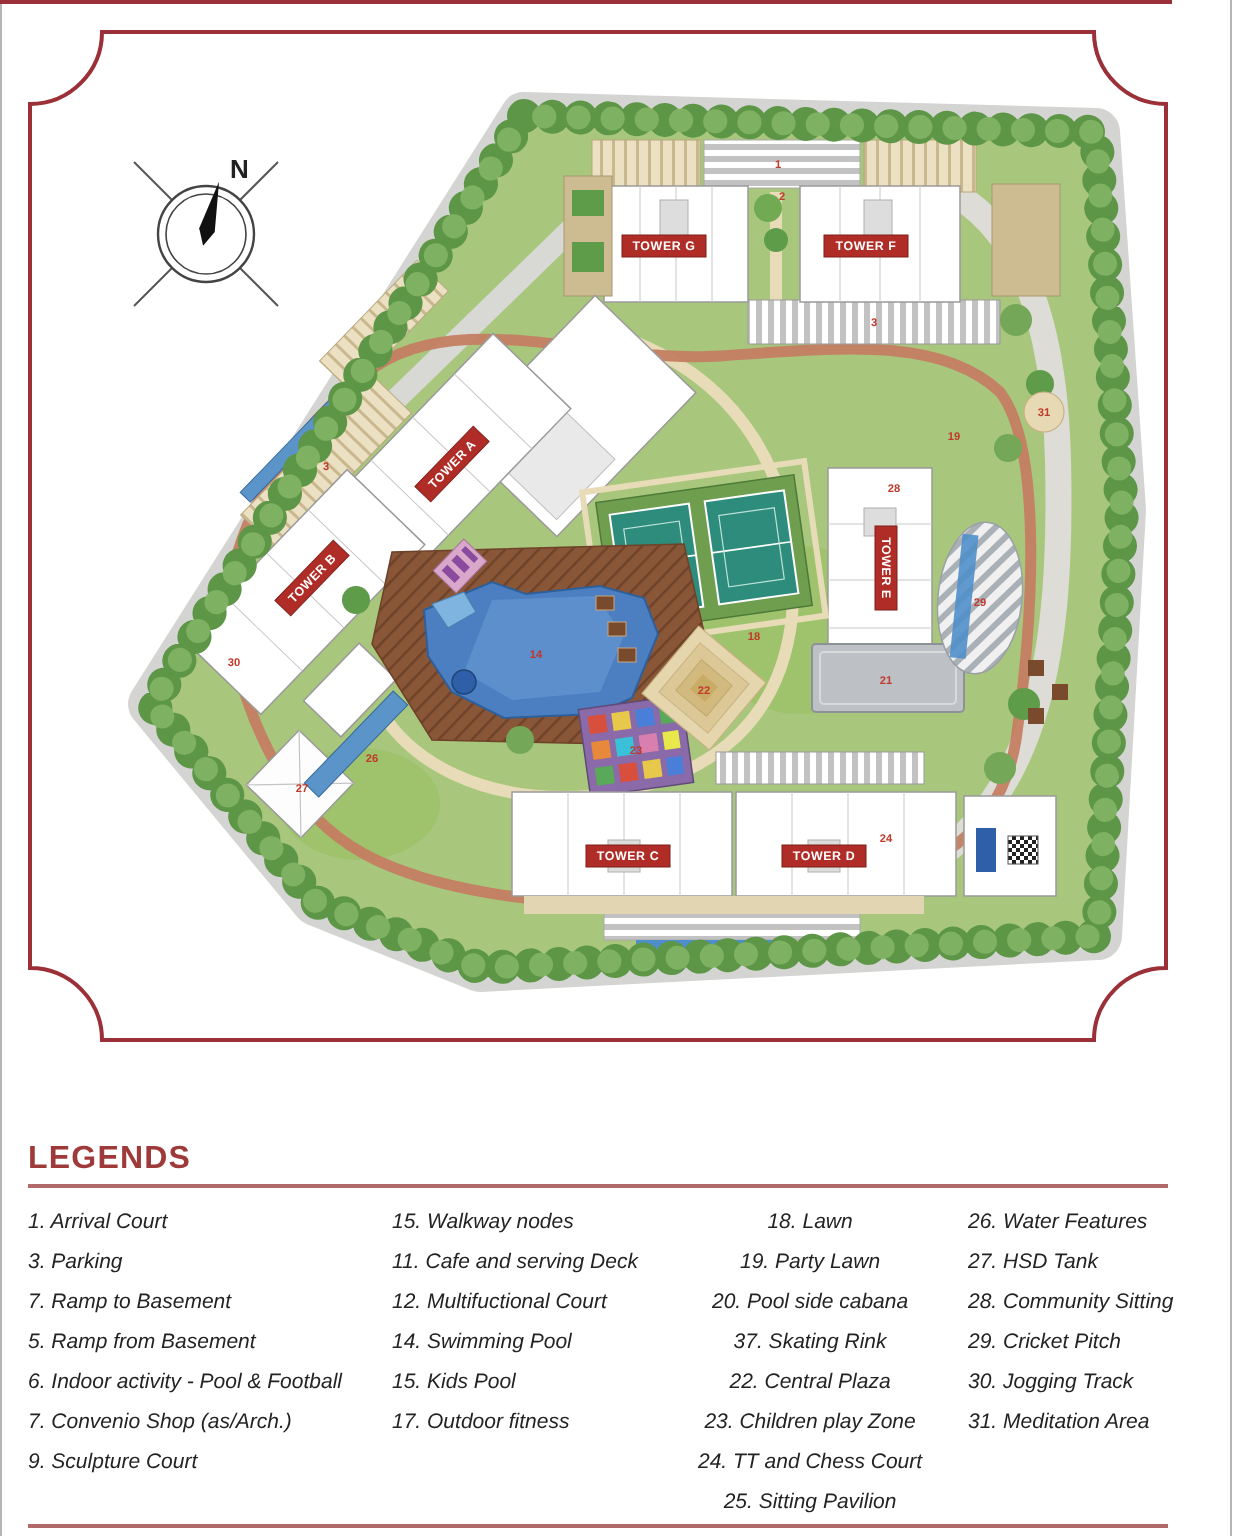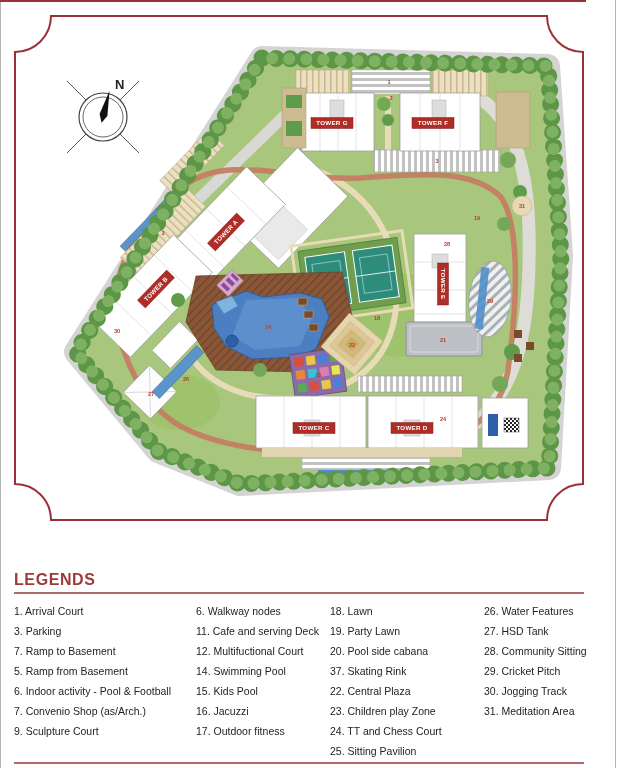--- a/index.html
+++ b/index.html
@@ -12,23 +12,23 @@
   .edge-right{left:615px;top:0;width:1px;height:768px;}
   .top-bar{position:absolute;left:0;top:0;width:586px;height:2px;background:#9c3038;}
   svg{position:absolute;left:0;top:0;font-family:"Liberation Sans",sans-serif;}
   .legend-title{
     position:absolute;left:14px;top:571px;font-size:16px;font-weight:bold;
     color:#9e3a3a;letter-spacing:.6px;
   }
   .rule{position:absolute;left:14px;width:570px;height:2px;background:#b06a6a;}
   .rule-top{top:592px;}
   .rule-bottom{top:762px;}
-  .lcol{position:absolute;top:601px;}
+  .lcol{position:absolute;top:601px;font-style:italic;}
   .lcol .litem{height:20px;line-height:20px;font-size:10.5px;color:#232323;white-space:nowrap;}
-  .c1{left:14px;} .c2{left:196px;} .c3{left:330px;} .c4{left:484px;}
+  .c1{left:14px;} .c2{left:196px;} .c3{left:349px;text-align:center;} .c4{left:484px;}
   text{font-family:"Liberation Sans",sans-serif;}
   .twr-label{font-size:6.2px;font-weight:bold;fill:#ffffff;letter-spacing:.3px;}
   .mk{font-size:5.6px;font-weight:bold;fill:#c0392b;}
 </style>
 </head>
 <body>
 
 <div class="edge edge-left"></div>
 <div class="edge edge-right"></div>
 <div class="top-bar"></div>
@@ -321,26 +321,25 @@
   <div class="lcol c1">
     <div class="litem">1. Arrival Court</div>
     <div class="litem">3. Parking</div>
     <div class="litem">7. Ramp  to Basement</div>
     <div class="litem">5. Ramp  from Basement</div>
     <div class="litem">6. Indoor activity - Pool &amp; Football</div>
     <div class="litem">7. Convenio Shop (as/Arch.)</div>
     <div class="litem">9. Sculpture Court</div>
   </div>
   <div class="lcol c2">
-    <div class="litem">6. Walkway nodes</div>
+    <div class="litem">15. Walkway nodes</div>
     <div class="litem">11. Cafe and serving Deck</div>
     <div class="litem">12. Multifuctional Court</div>
     <div class="litem">14. Swimming Pool</div>
     <div class="litem">15. Kids Pool</div>
-    <div class="litem">16. Jacuzzi</div>
     <div class="litem">17. Outdoor fitness</div>
   </div>
   <div class="lcol c3">
     <div class="litem">18. Lawn</div>
     <div class="litem">19. Party Lawn</div>
     <div class="litem">20. Pool side cabana</div>
     <div class="litem">37. Skating Rink</div>
     <div class="litem">22. Central Plaza</div>
     <div class="litem">23. Children play Zone</div>
     <div class="litem">24. TT and Chess Court</div>

